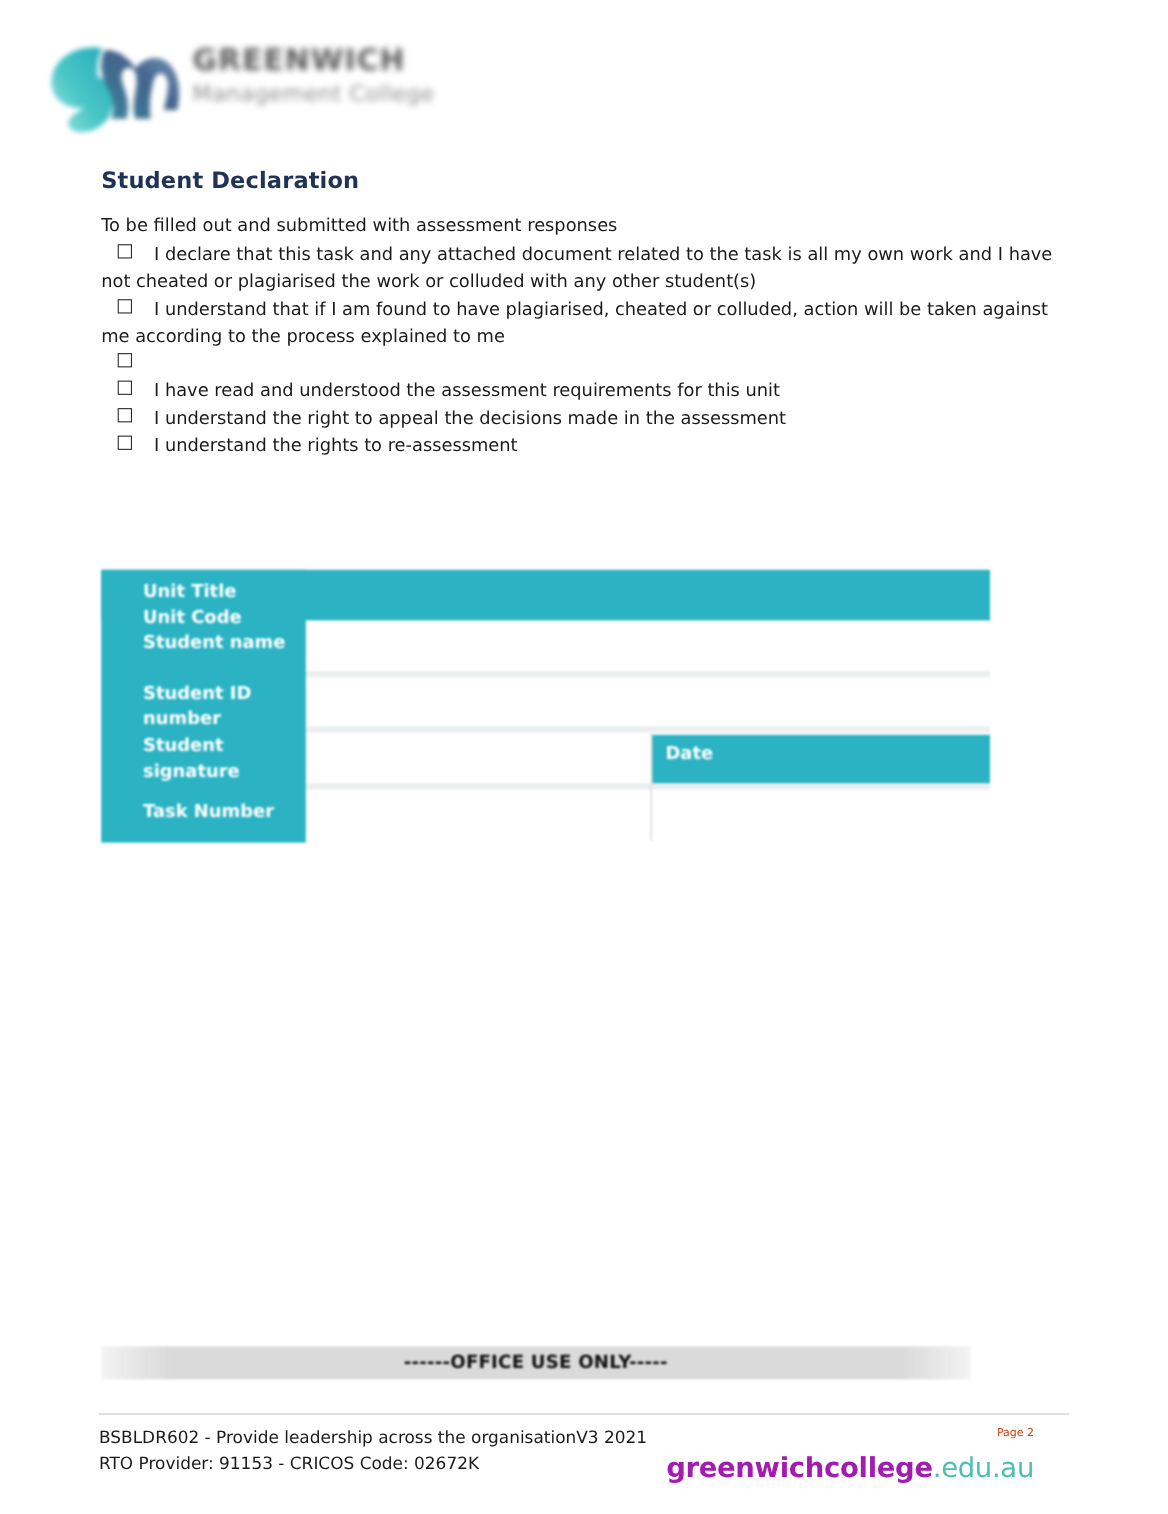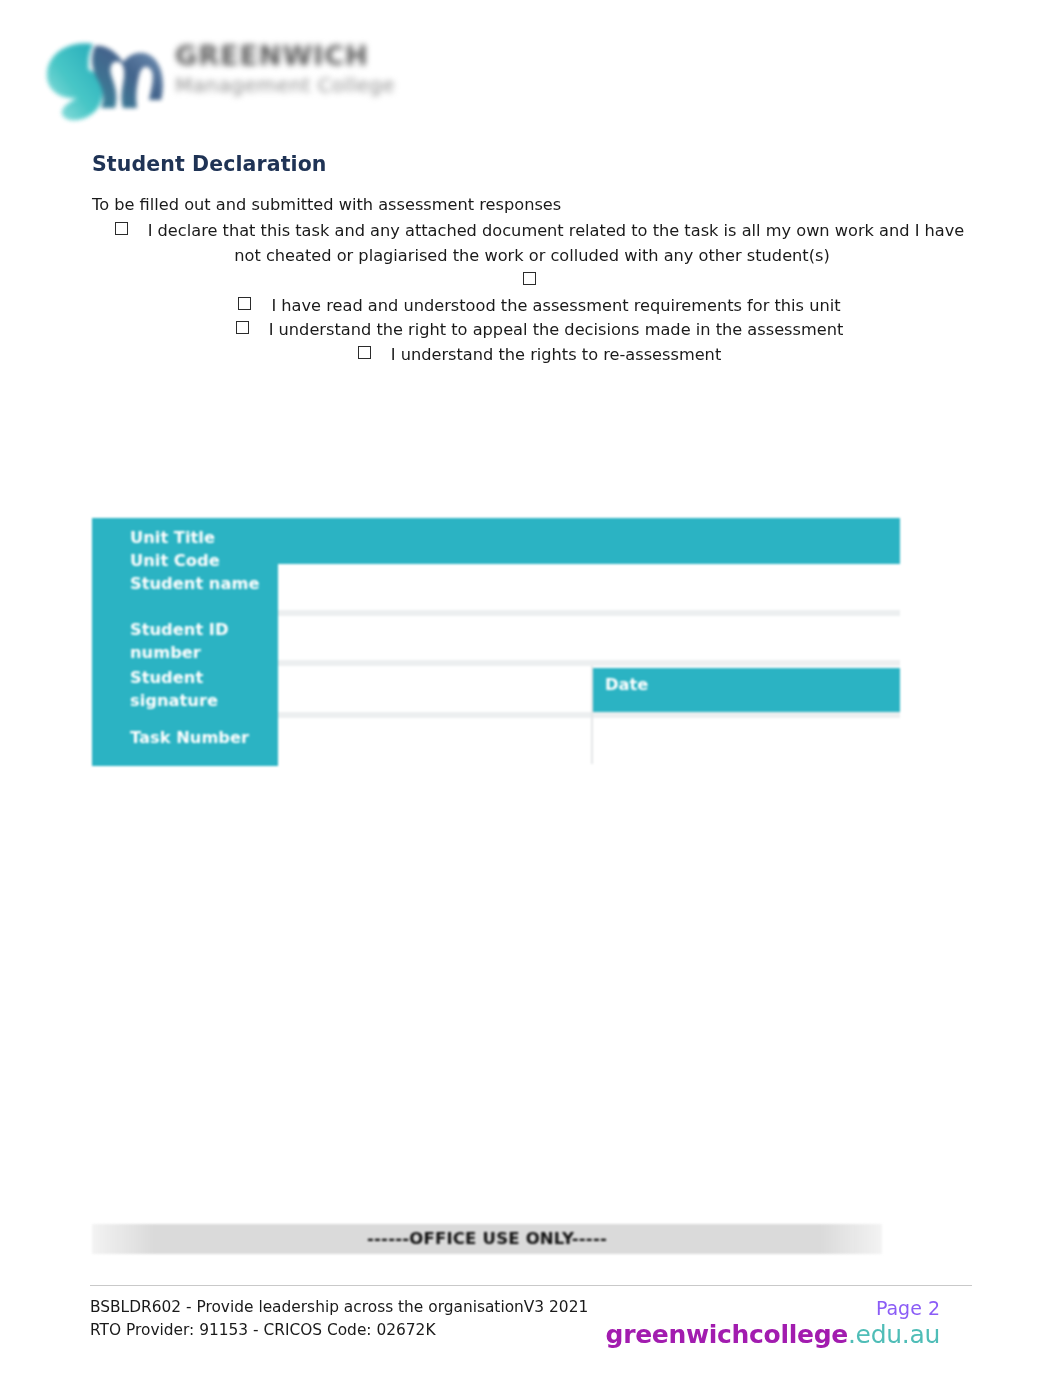--- a/index.html
+++ b/index.html
@@ -85,21 +85,20 @@
   .intro {
     font-size: 16.2px;
     color: #1a1a1a;
     line-height: 1.28;
     margin: 0 0 4px 0;
   }
   .decl-list {
     margin: 0;
     padding: 0;
     list-style: none;
-    text-align: center;
   }
   .decl-item {
     position: relative;
     font-size: 16.2px;
     line-height: 1.53;
     color: #1a1a1a;
     padding-left: 0;
     margin: 0;
   }
   .cb {
@@ -230,22 +229,22 @@
     left: 90px;
     top: 1296px;
     font-size: 15.4px;
     color: #1a1a1a;
     line-height: 1.48;
   }
   .footer-page {
     position: absolute;
     right: 122px;
     top: 1297px;
-    font-size: 19px;
-    color: #8b5cf6;
+    font-size: 10px;
+    color: #c2410c;
   }
   .footer-url {
     position: absolute;
     right: 122px;
     top: 1320px;
     font-size: 25px;
     font-weight: bold;
     letter-spacing: -0.3px;
     white-space: nowrap;
   }
@@ -290,20 +289,23 @@
 
   <div class="content">
     <h1 class="page-title">Student Declaration</h1>
     <p class="intro">To be filled out and submitted with assessment responses</p>
 
     <ul class="decl-list">
       <li class="decl-item">
         <span class="cb"></span><span class="decl-text">I declare that this task and any attached document related to the task is all my own work and I have not cheated or plagiarised the work or colluded with any other student(s)</span>
       </li>
       <li class="decl-item">
+        <span class="cb"></span><span class="decl-text">I understand that if I am found to have plagiarised, cheated or colluded, action will be taken against me according to the process explained to me</span>
+      </li>
+      <li class="decl-item">
         <span class="cb"></span>
       </li>
       <li class="decl-item">
         <span class="cb"></span><span class="decl-text">I have read and understood the assessment requirements for this unit</span>
       </li>
       <li class="decl-item">
         <span class="cb"></span><span class="decl-text">I understand the right to appeal the decisions made in the assessment</span>
       </li>
       <li class="decl-item">
         <span class="cb"></span><span class="decl-text">I understand the rights to re-assessment</span>

